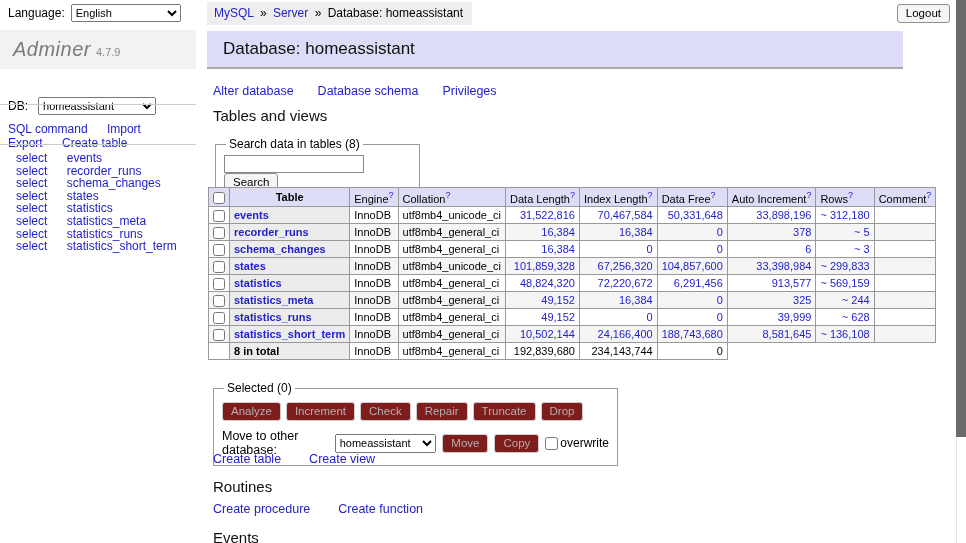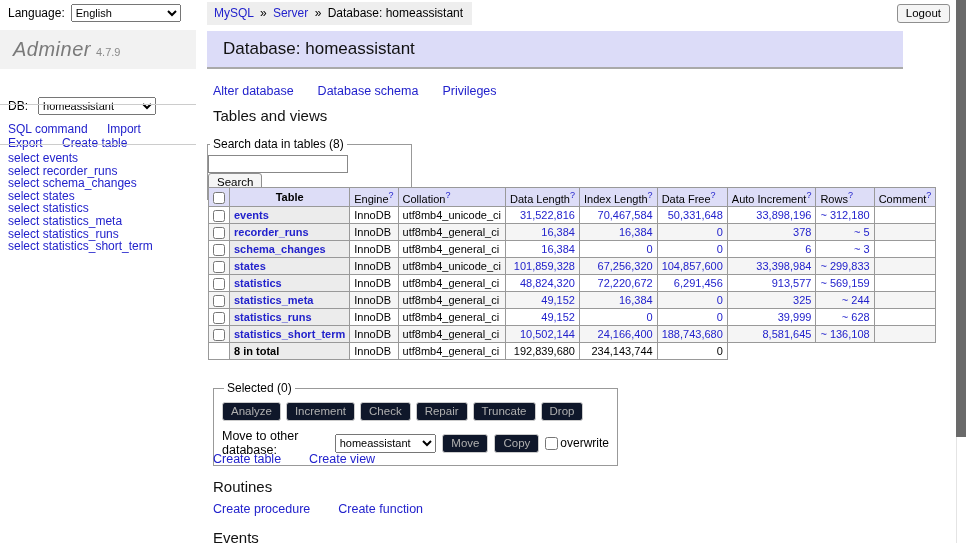--- a/index.html
+++ b/index.html
@@ -14,40 +14,40 @@
   .h1strip { position:absolute; top:30px; left:0; width:196px; height:39px; background:#f2f2f2;
     display:flex; align-items:center; padding-left:13px; }
   .h1strip .appname { font-style:italic; font-size:20px; color:#7a7a7a; letter-spacing:.5px; }
   .h1strip .appver { font-size:11px; color:#8a8a8a; margin-left:5px; margin-top:4px; }
   .db-row { position:absolute; top:97px; left:8px; font-size:12px; display:flex; align-items:center; gap:10px; }
   .db-row select { width:118px; font-size:11px; height:18px; }
   .side-hr { position:absolute; left:0; width:196px; border:none; border-top:1px solid #ccc; }
   .links-block { position:absolute; top:122px; left:8px; width:180px; font-size:12px; line-height:14px; }
   .links-block a { margin-right:16px; }
   .table-list { position:absolute; top:152px; left:8px; list-style:none; font-size:12px; line-height:12.6px; }
-  .table-list a { margin:0; }
+  .table-list a { margin:8px; }
 
   
   #main { position:absolute; left:207px; top:0; width:700px; height:543px; }
   .breadcrumb { position:absolute; top:2px; left:0; background:#eee; padding:4px 9px 5px 7px;
     font-size:12px; white-space:nowrap; }
   .crumb-sep { color:#000; margin:0 3px; }
   .h2bar { position:absolute; top:31px; left:0; width:696px; height:38px; background:#dcdcf8;
     border-bottom:2px solid #a9a9a9; display:flex; align-items:center; padding-left:16px;
     font-size:17px; color:#111; }
   .dblinks { position:absolute; top:84px; left:6px; font-size:12.5px; display:flex; gap:24px; }
   .h3 { position:absolute; left:6px; font-size:15px; color:#111; }
   #h3-tables { top:107px; }
   .fieldset { border:1px solid #999; font-size:12px; }
-  #search-box { position:absolute; top:137px; left:0; width:205px; padding:4px 8px 7px 0; }
+  #search-box { position:absolute; top:137px; left:8px; width:205px; padding:4px 8px 7px 8px; }
   .fieldset legend { padding:0 3px; margin-left:2px; font-size:12px; }
   #search-box input[type=text] { width:140px; height:18px; border:1px solid #888; font-size:11px; padding:0 3px; }
   .btn { font-family:"Liberation Sans", sans-serif; font-size:11.5px; padding:2px 8px 3px 8px;
     background:#f5f5f5; border:1px solid #8f8f8f; border-radius:3px; color:#000; cursor:pointer; }
-  .btn:disabled { color:#b0b0b0; border-color:#ccc; background:#0f172a; cursor:default; }
+  .btn:disabled { color:#b0b0b0; border-color:#ccc; background:#7f1d1d; cursor:default; }
   #logout-btn { position:absolute; right:16px; top:4px; }
 
   
   #tables-table { position:absolute; top:187px; left:1px; border-collapse:collapse; table-layout:fixed; }
   #tables-table th, #tables-table td { border:1px solid #999; font-size:11px; height:17px;
     padding:1px 4px; white-space:nowrap; overflow:hidden; text-align:left; vertical-align:middle; }
   #tables-table thead td, #tables-table thead th { background:#ddddf7; height:19px; }
   #tables-table thead .first { text-align:center; font-weight:bold; }
   sup.help { color:#2222cc; font-size:9px; }
   .cb-cell { text-align:center !important; }

